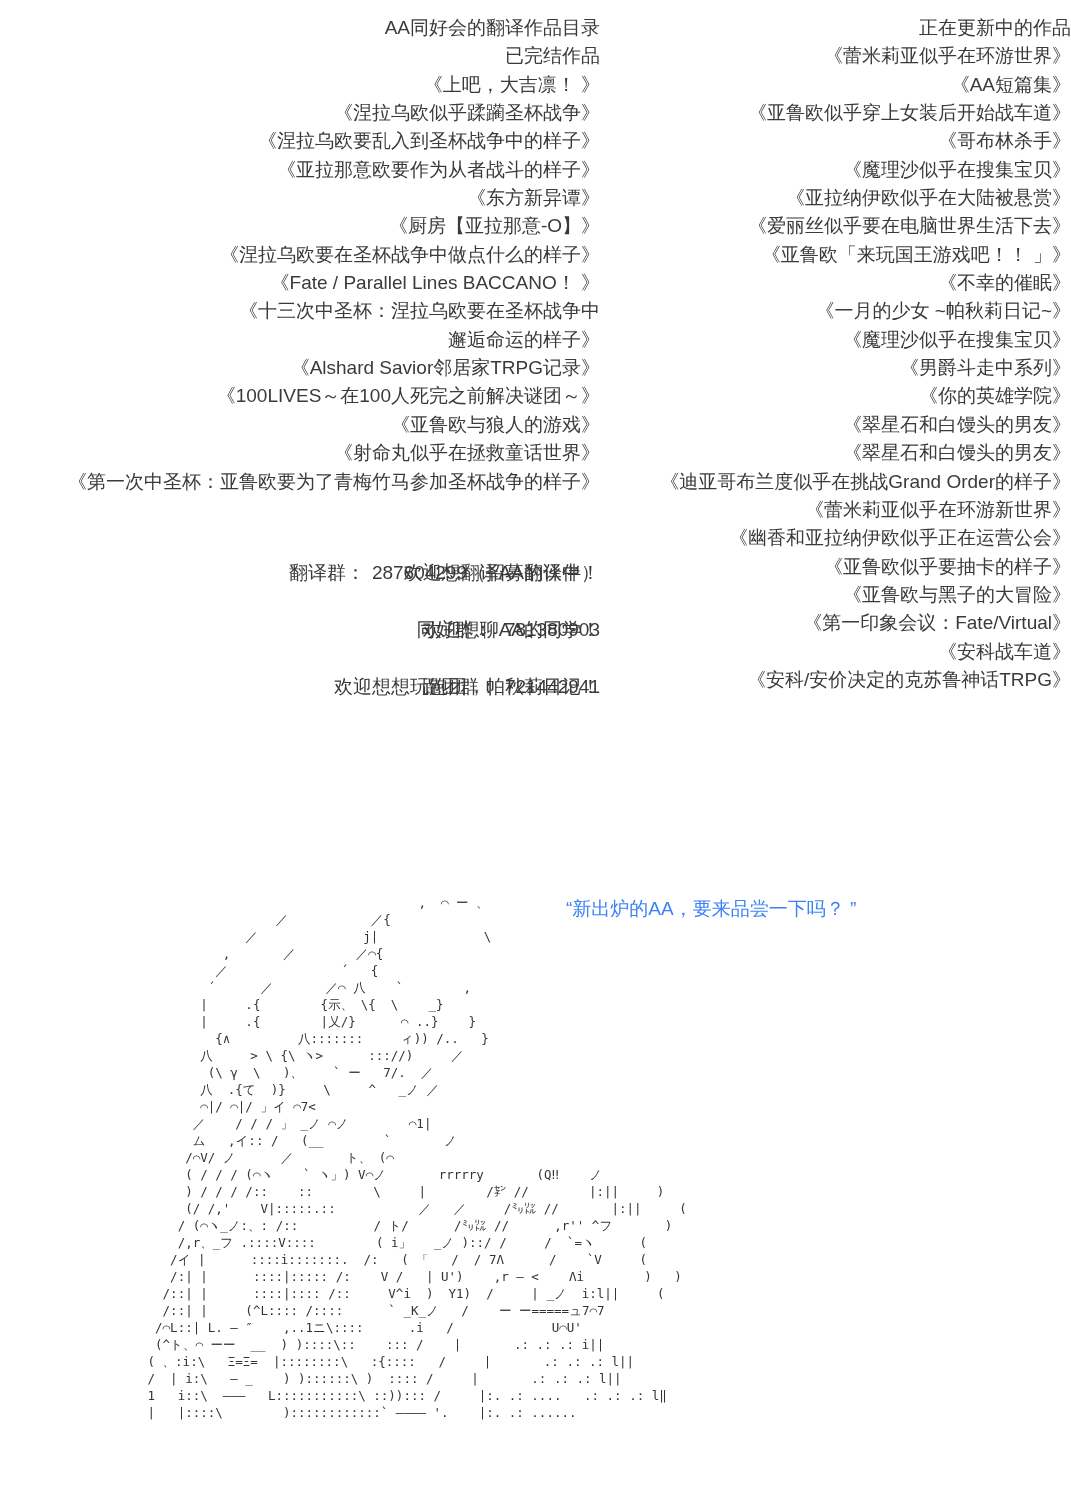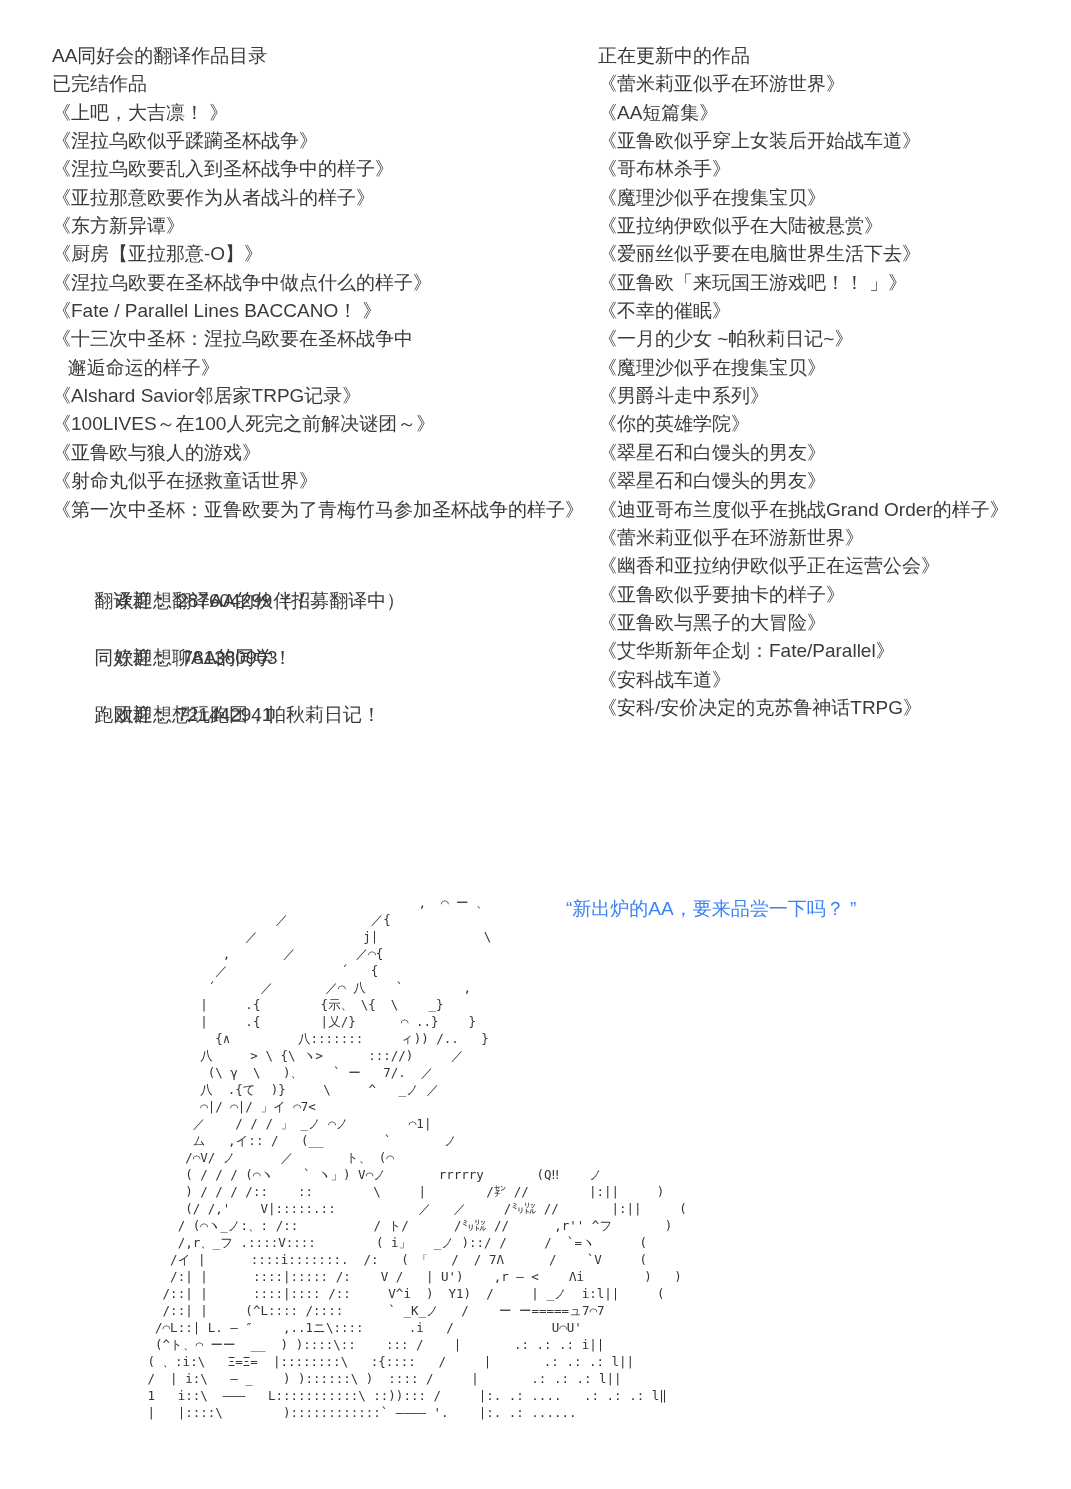--- a/index.html
+++ b/index.html
@@ -4,21 +4,21 @@
 <style>
   html,body{margin:0;padding:0;}
   body{
     width:1071px;height:1489px;
     background:#ffffff;
     position:relative;
     font-family:"Liberation Sans","DejaVu Sans",sans-serif;
     color:#3a3a3a;
     overflow:hidden;
   }
-  .col{position:absolute;top:42px;}
+  .col{position:absolute;top:14px;text-align:right;}
   .col-left{left:52px;width:548px;}
   .col-right{left:598px;width:473px;}
   .line{height:28.35px;line-height:28.35px;font-size:19px;white-space:pre;}
   .groups{margin-top:34px;}
   .gline{height:28.7px;line-height:28.7px;font-size:19px;white-space:pre;}
   .gnote{padding-left:63px;}
   .glabel{margin-right:7px;}
   .quote{
     position:absolute;left:566px;top:896px;
     font-size:19px;white-space:pre;color:#3b82f6;
@@ -88,21 +88,21 @@
         <div class="line">《魔理沙似乎在搜集宝贝》</div>
         <div class="line">《男爵斗走中系列》</div>
         <div class="line">《你的英雄学院》</div>
         <div class="line">《翠星石和白馒头的男友》</div>
         <div class="line">《翠星石和白馒头的男友》</div>
         <div class="line">《迪亚哥布兰度似乎在挑战Grand Order的样子》</div>
         <div class="line">《蕾米莉亚似乎在环游新世界》</div>
         <div class="line">《幽香和亚拉纳伊欧似乎正在运营公会》</div>
         <div class="line">《亚鲁欧似乎要抽卡的样子》</div>
         <div class="line">《亚鲁欧与黑子的大冒险》</div>
-        <div class="line">《艾华斯新年企划：Fate/Parallel》</div>
+        <div class="line">《第一印象会议：Fate/Virtual》</div>
         <div class="line">《安科战车道》</div>
         <div class="line">《安科/安价决定的克苏鲁神话TRPG》</div>
       </div>
   </section>
 
   <div class="quote">“新出炉的AA，要来品尝一下吗？ ”</div>
 
   <pre class="ascii">                                     ,  ⌒ ー 、
                   ／           ／{
               ／              j|              \

